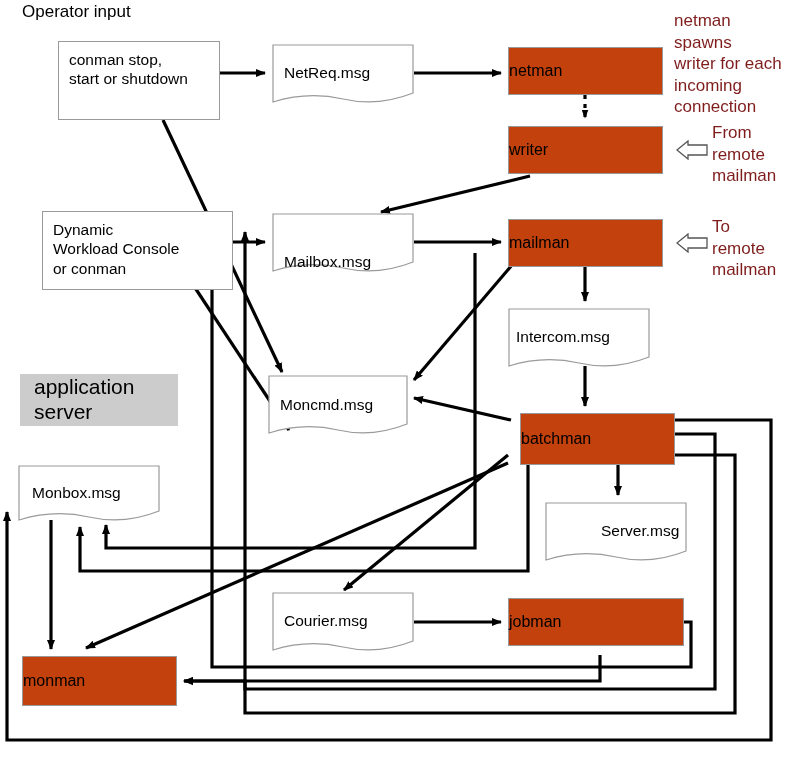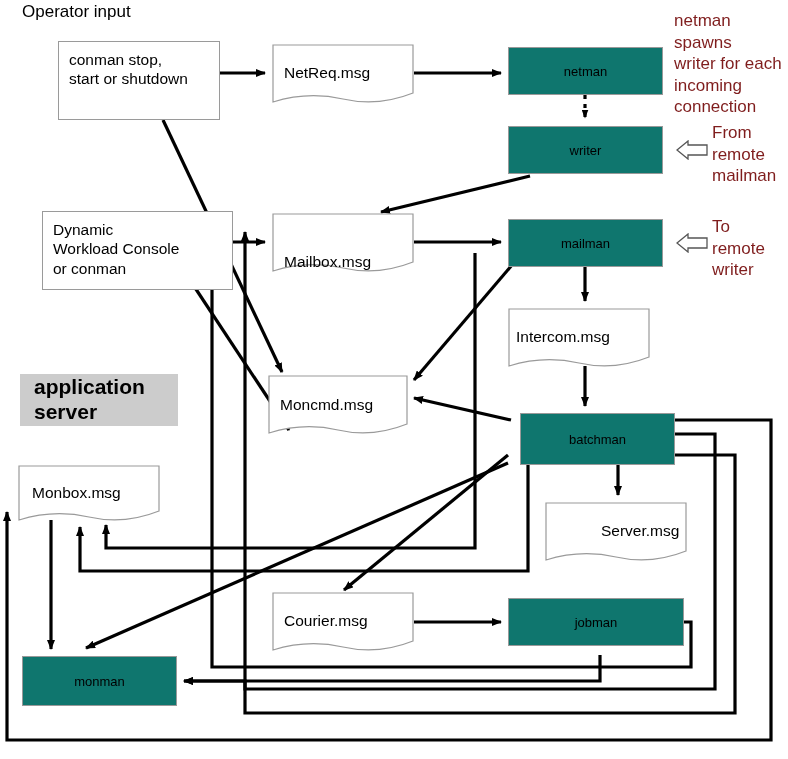--- a/index.html
+++ b/index.html
@@ -1,26 +1,26 @@
 <!DOCTYPE html>
 <html><head>
 <meta charset="utf-8">
 <style>
   html,body{margin:0;padding:0;background:#ffffff;}
   body{font-family:"Liberation Sans",sans-serif;}
   #canvas{position:relative;width:788px;height:759px;background:#fff;overflow:hidden;}
   svg#wires{position:absolute;left:0;top:0;width:788px;height:759px;}
   .node{position:absolute;box-sizing:border-box;}
-  .proc{background:#0f766e;border:1px solid #999999;display:flex;align-items:center;justify-content:center;font-size:13px;color:#000;}
+  .proc{background:#c2410c;border:1px solid #999999;display:flex;align-items:center;justify-content:flex-start;font-size:16px;color:#000;}
   .plain{background:#ffffff;border:1px solid #9a9a9a;display:flex;align-items:flex-start;font-size:15.5px;color:#000;line-height:1.25;padding:8px 10px;margin-left:36px;}
   .doc{position:absolute;}
   .doc .lbl{position:absolute;font-size:15.5px;color:#000;white-space:nowrap;}
   .note{position:absolute;font-size:17px;color:#7f1d1d;line-height:1.27;white-space:pre-line;}
   .caption{position:absolute;font-size:17px;color:#000;}
-  .appserver{position:absolute;background:#cccccc;display:flex;align-items:center;font-size:21px;color:#000;line-height:1.18;padding:4px 14px;box-sizing:border-box;font-weight:bold;}
+  .appserver{position:absolute;background:#cccccc;display:flex;align-items:center;font-size:21px;color:#000;line-height:1.18;padding:4px 14px;box-sizing:border-box;}
   .hollow{position:absolute;}
 </style>
 </head>
 <body>
 
 <div id="canvas">
 
   <svg id="wires" viewBox="0 0 788 759">
     <defs>
       <marker id="ah" markerWidth="10" markerHeight="8" refX="9" refY="4" orient="auto" markerUnits="userSpaceOnUse">
@@ -171,21 +171,21 @@
 
   <div class="note" style="left:674px;top:10px;width:112px;">netman spawns
 writer for each
 incoming
 connection</div>
   <div class="note" style="left:712px;top:122px;width:76px;">From
 remote
 mailman</div>
   <div class="note" style="left:712px;top:216px;width:76px;">To
 remote
-writer</div>
+mailman</div>
 
   <div class="hollow" style="left:676px;top:140px;">
     <svg width="32" height="20" viewBox="0 0 32 20">
         <path d="M31,5 H12 V1 L1,10 L12,19 V15 H31 Z" fill="#fff" stroke="#555" stroke-width="1.3"></path>
       </svg>
   </div>
   <div class="hollow" style="left:676px;top:233px;">
     <svg width="32" height="20" viewBox="0 0 32 20">
         <path d="M31,5 H12 V1 L1,10 L12,19 V15 H31 Z" fill="#fff" stroke="#555" stroke-width="1.3"></path>
       </svg>

